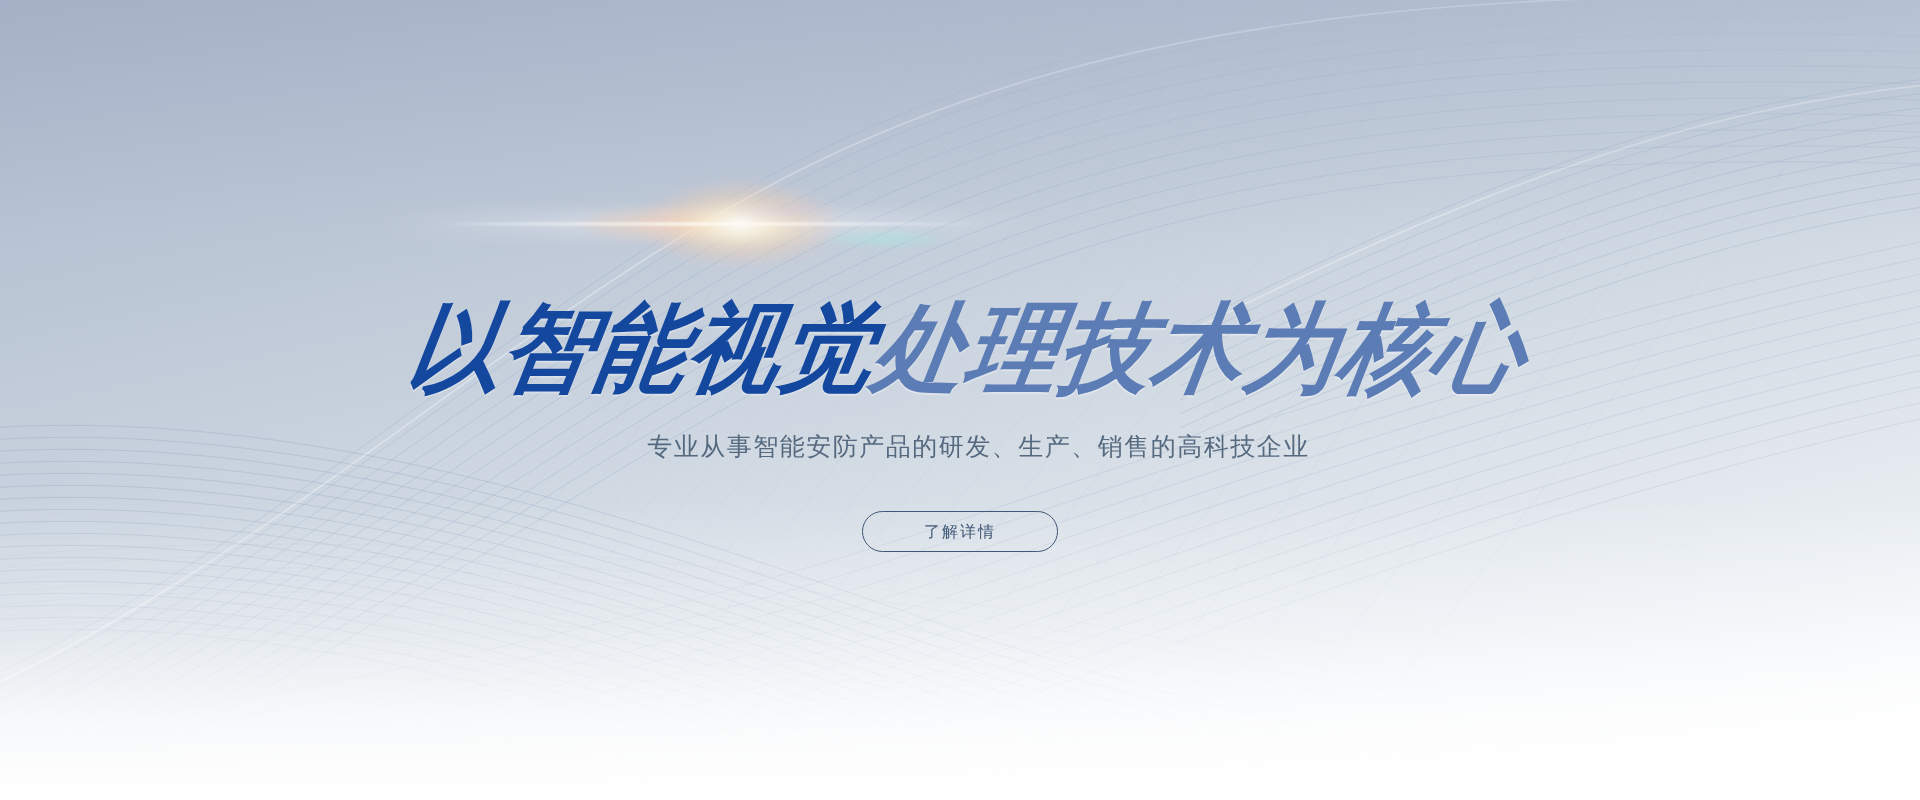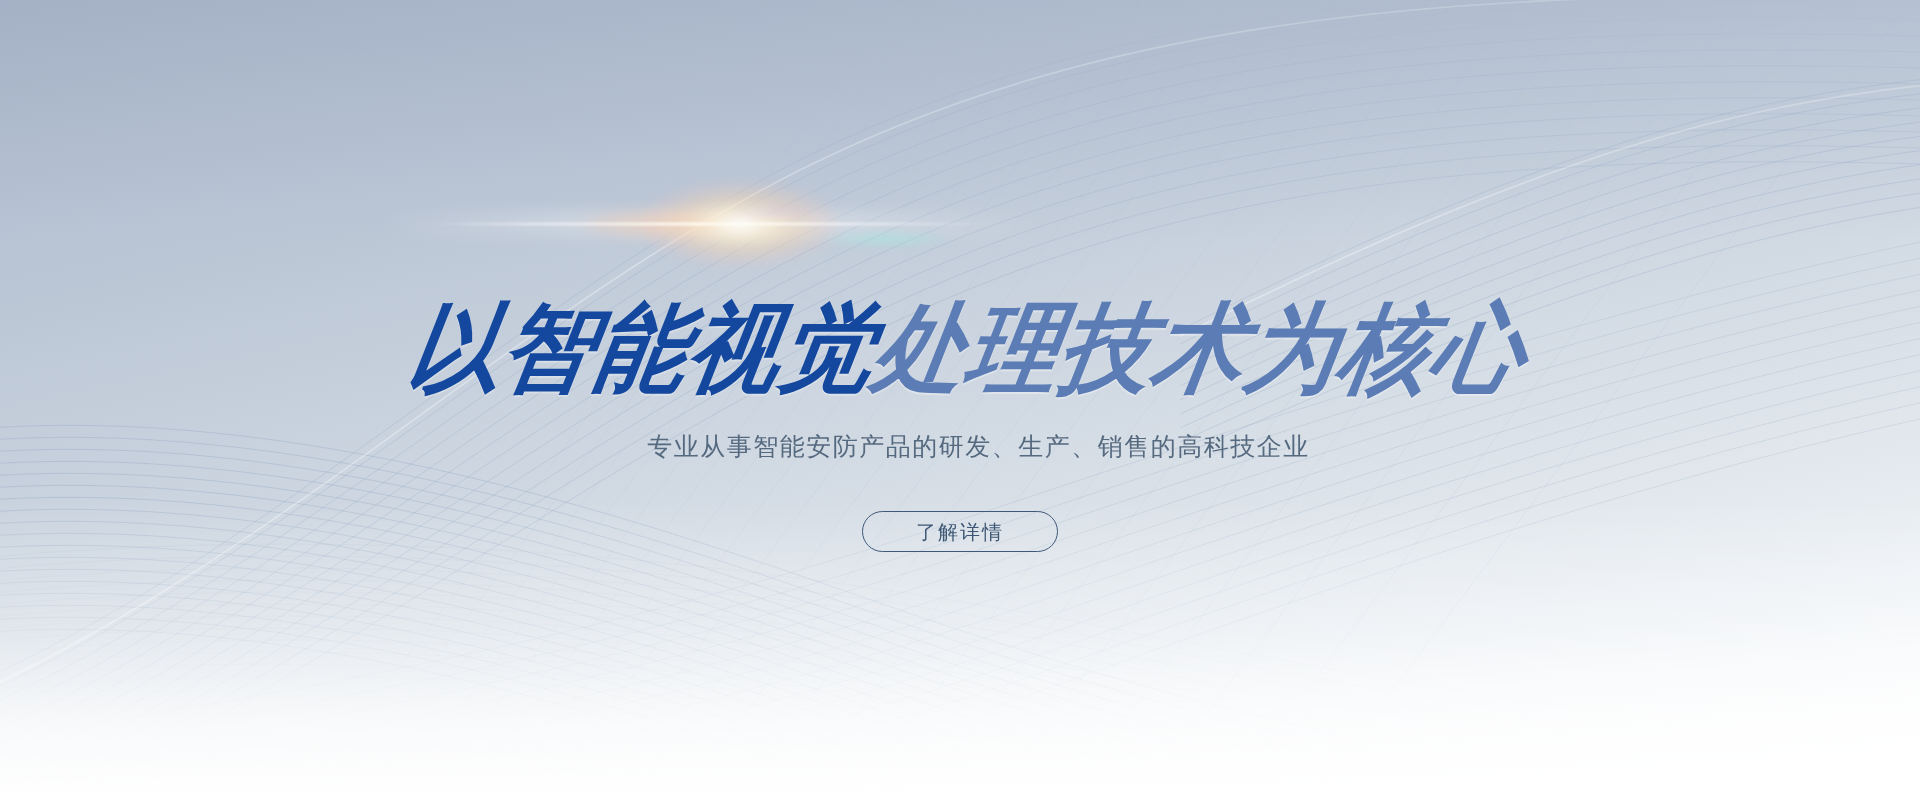--- a/index.html
+++ b/index.html
@@ -215,21 +215,21 @@
     left: 50%;
     top: 511px;
     transform: translateX(-50%);
     width: 196px;
     height: 41px;
     box-sizing: border-box;
     border: 1.5px solid #3f5878;
     border-radius: 21px;
     background: transparent;
     color: #3e5775;
-    font-size: 20px;
+    font-size: 16px;
     letter-spacing: 2px;
     font-family: "DejaVu Sans", "Liberation Sans", sans-serif;
     cursor: pointer;
     display: flex;
     align-items: center;
     justify-content: center;
     padding: 0;
     line-height: 1;
   }
 </style>

